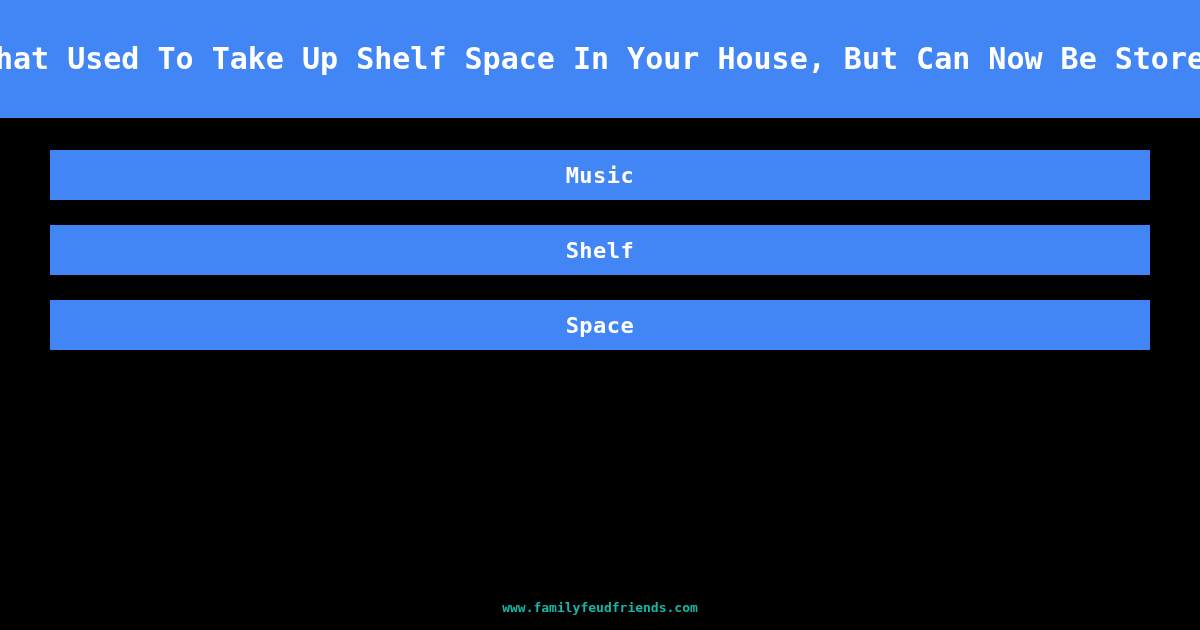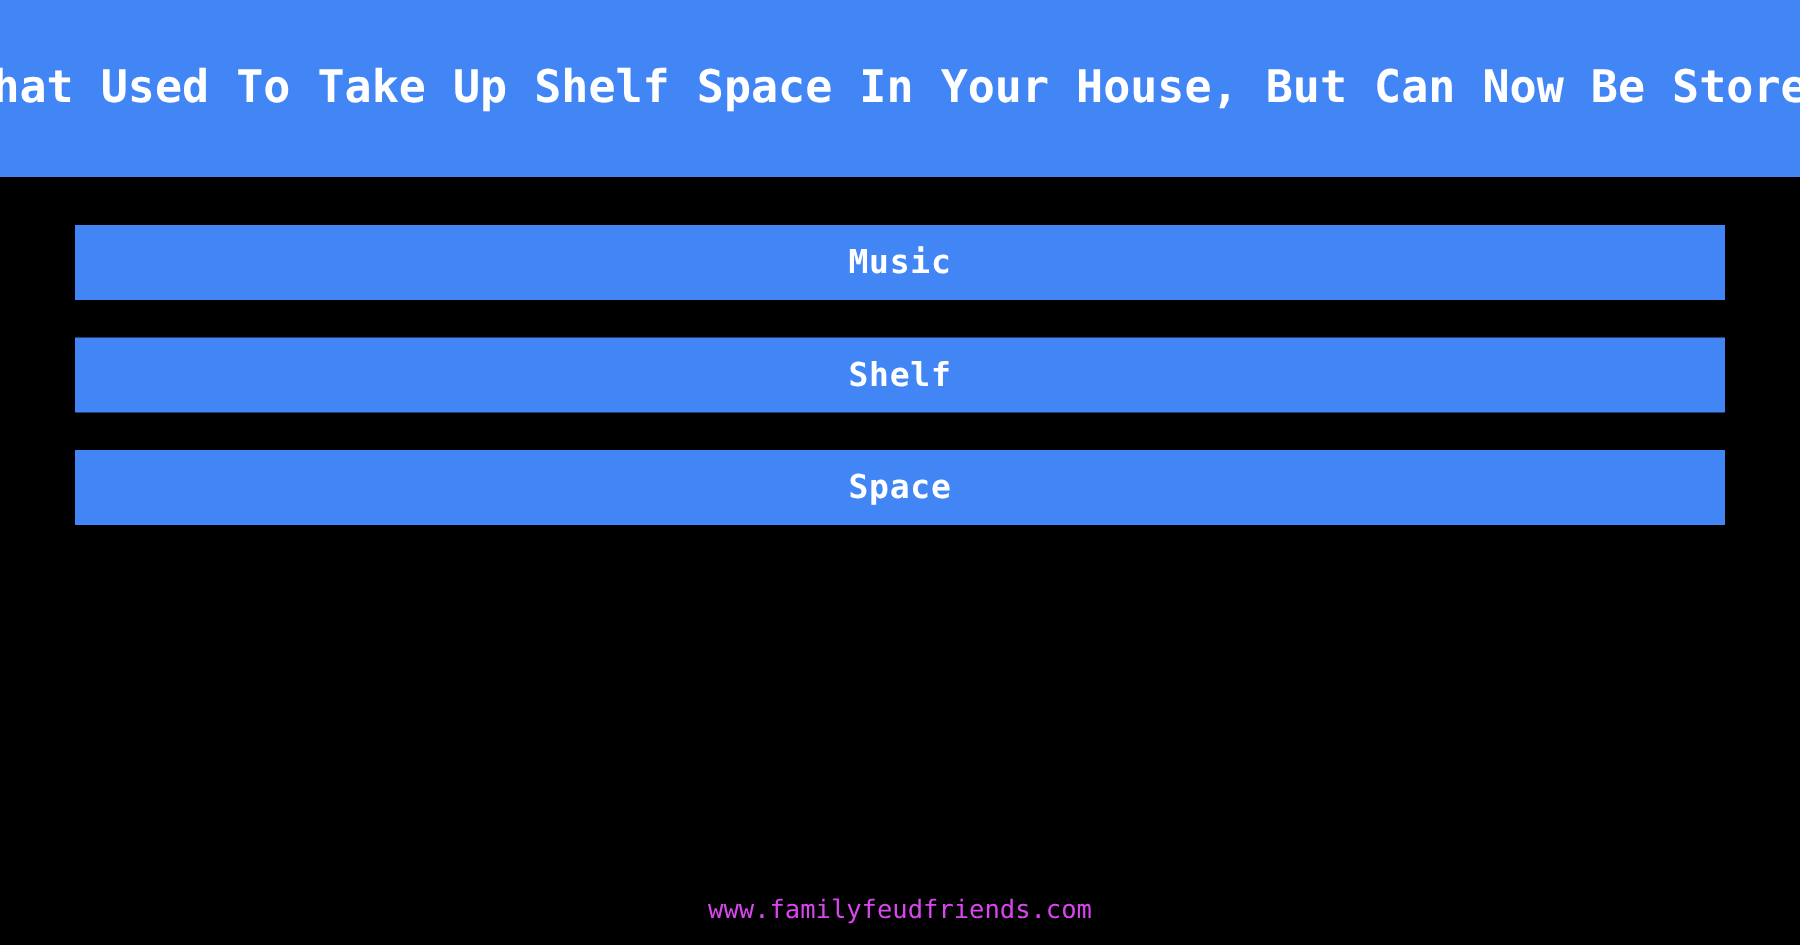--- a/index.html
+++ b/index.html
@@ -82,24 +82,24 @@
     position: absolute;
     left: 0;
     top: 596px;
     width: 1200px;
     height: 22px;
     display: flex;
     align-items: center;
     justify-content: center;
   }
   .footer-text {
-    color: #d946ef;
+    color: #14b8a6;
     font-family: "DejaVu Sans Mono", "Liberation Mono", monospace;
-    font-size: 17px;
-    font-weight: normal;
+    font-size: 13px;
+    font-weight: bold;
     letter-spacing: 0px;
     white-space: nowrap;
   }
 </style>
 </head>
 <body>
 
 <div id="page">
 
   <div class="question-band">

